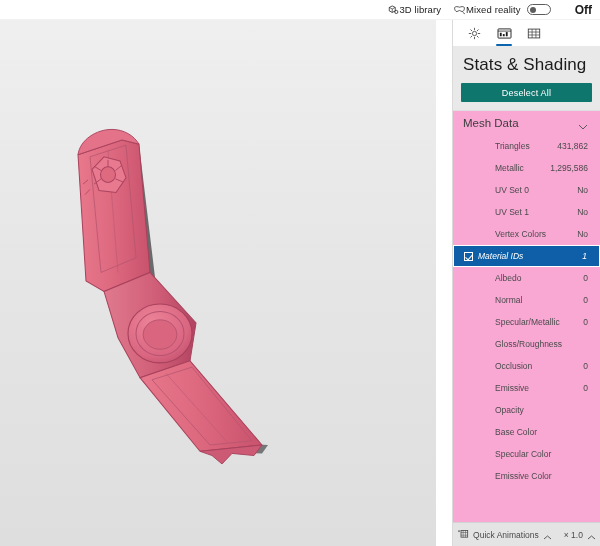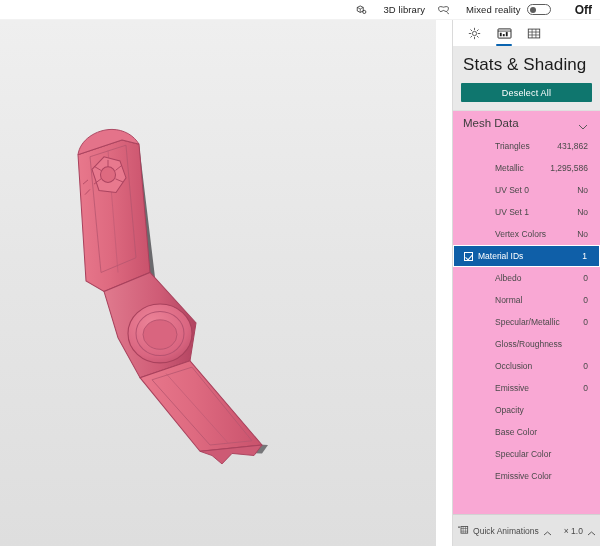--- a/index.html
+++ b/index.html
@@ -13,21 +13,21 @@
 
   
   .topbar {
     height:20px; min-height:20px;
     background:#ffffff;
     display:flex; align-items:center; justify-content:flex-end;
     padding-right:8px;
     font-size:9px; color:#1b1b1b;
     border-bottom:1px solid #f2f2f2;
   }
-  .tb-item { display:flex; align-items:center; gap:16px; margin-left:12px; cursor:default; }
+  .tb-item { display:flex; align-items:center; gap:0; margin-left:12px; cursor:default; }
   .tb-item svg { display:block; }
   .tb-label { font-size:9.5px; letter-spacing:.1px; }
 
   .toggle {
     width:24px; height:11px; border-radius:6px;
     border:1px solid #5d5d5d; background:#ffffff;
     position:relative; margin-left:6px; flex:none;
   }
   .toggle .knob {
     position:absolute; left:2px; top:1.5px;
@@ -105,34 +105,34 @@
     padding:0 12px 0 10px;
     font-size:8.5px; color:#4a4a4a;
     cursor:default;
   }
   .row .cb {
     width:9px; height:9px; flex:none;
     margin-right:5px;
     border:1px solid #6e6e6e; background:#ffffff;
     position:relative; visibility:hidden;
   }
-  .row.selected { background:#0f5fa8; color:#ffffff; border:1px solid #ffffff; height:22px; }
+  .row.selected { background:#0f5fa8; color:#ffffff; border:1px solid #ffffff; height:22px;font-style:italic; }
   .row.selected .cb { visibility:visible; border-color:#ffffff; background:transparent; }
   .row.selected .cb::after {
     content:""; position:absolute; left:2px; top:0px;
     width:3px; height:6px; border:solid #ffffff;
     border-width:0 1.3px 1.3px 0; transform:rotate(42deg);
   }
   .row-label { flex:1; padding-left:18px; white-space:nowrap; overflow:hidden; }
   .row.selected .row-label { padding-left:0; }
   .row-value { font-size:8.5px; white-space:nowrap; }
 
   
   .bottombar {
-    height:32px; min-height:24px;
+    height:24px; min-height:24px;
     background:#e4e4e4;
     border-top:1px solid #d2d2d2;
     display:flex; align-items:center; justify-content:center; gap:12px;
     font-size:8.5px; color:#4a4a4a;
   }
   .bb-group { display:flex; align-items:center; gap:4px; cursor:default; }
   .bb-chev { width:9px; height:5px; }
 </style>
 </head>
 <body>

